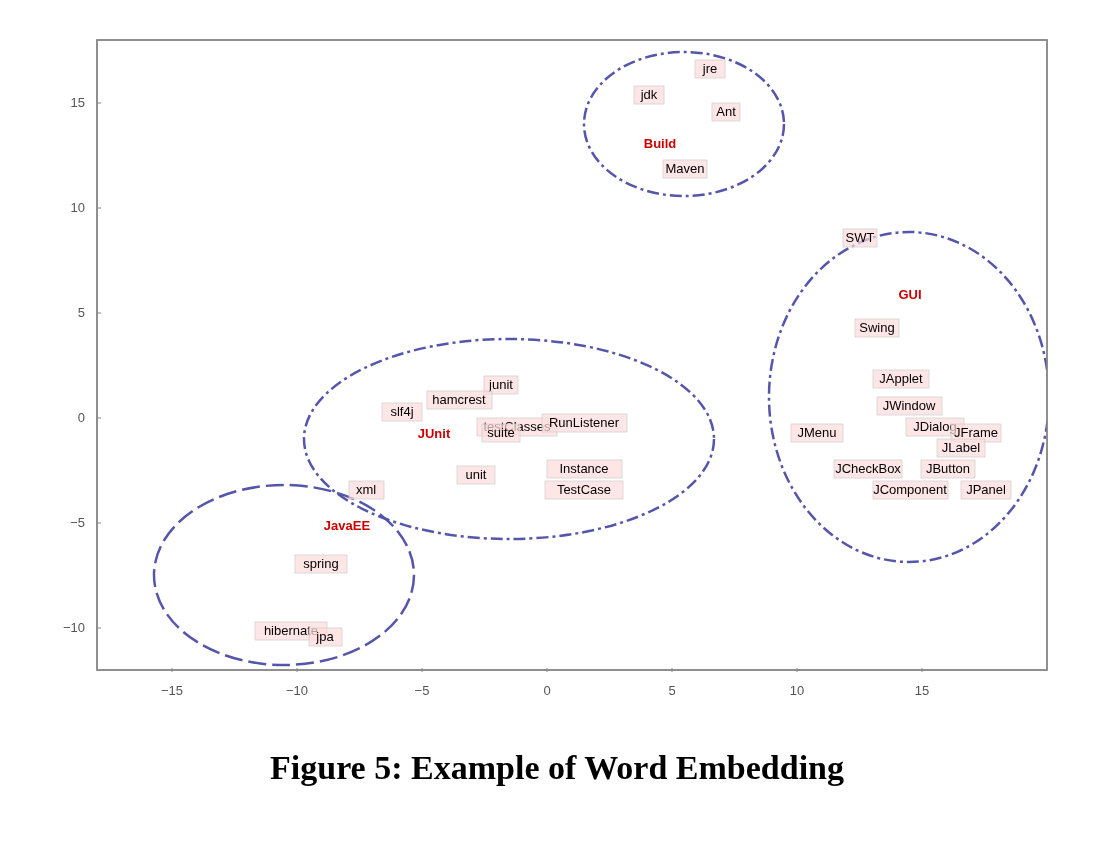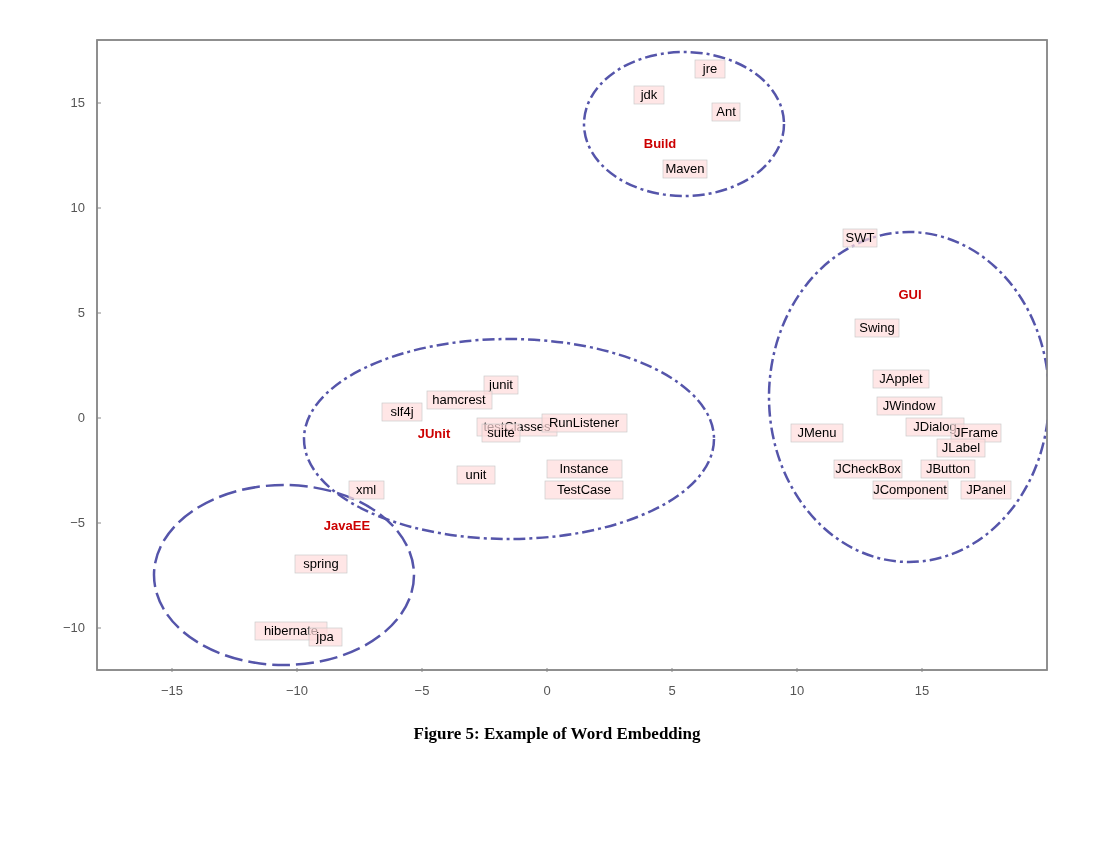--- a/index.html
+++ b/index.html
@@ -23,23 +23,23 @@
       height: 700px;
       margin-top: 20px;
       background: #fff;
     }
     svg.chart-svg {
       position: absolute;
       top: 0; left: 0;
       width: 100%; height: 100%;
     }
     .caption {
-      font-size: 17px;
+      font-size: 34px;
       font-weight: bold;
-      margin-top: 4px;
+      margin-top: 29px;
       color: #000;
       text-align: center;
       font-family: 'Times New Roman', Times, serif;
     }
   </style>
 </head>
 <body>
 
 <div class="container">
   <div class="chart-area">

